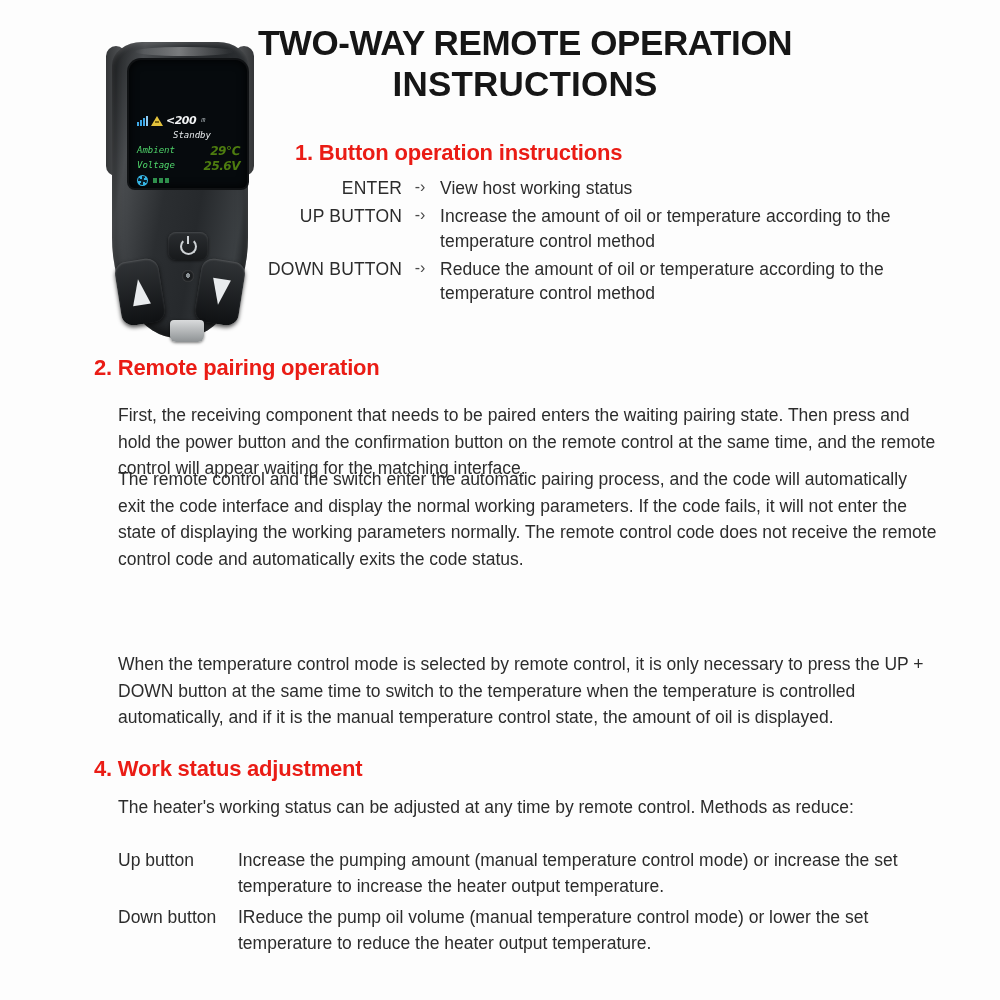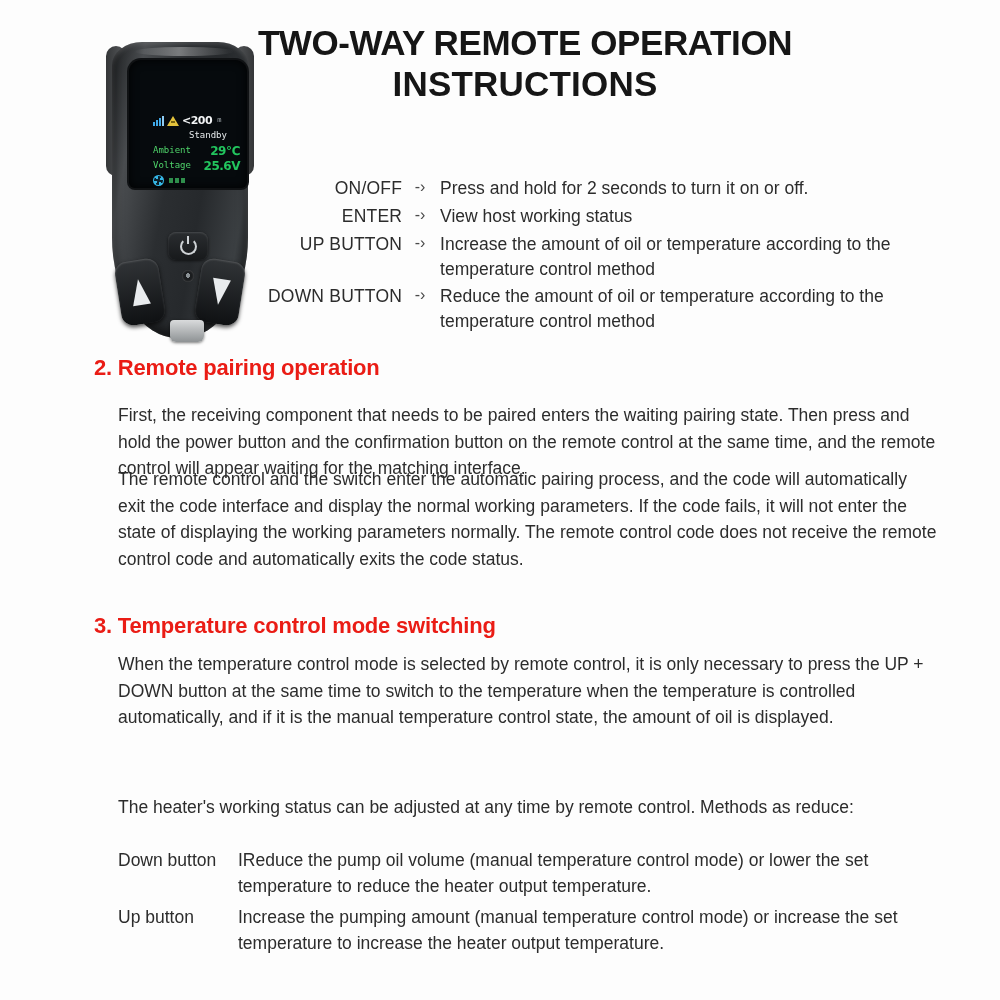--- a/index.html
+++ b/index.html
@@ -88,23 +88,24 @@
     top: 18px;
     width: 118px;
     height: 128px;
     background: #060a0d;
     border-radius: 12px 12px 6px 6px;
     box-shadow: inset 0 0 10px rgba(0,0,0,.9), 0 0 0 2px #101214;
     overflow: hidden;
   }
   .lcd-inner {
     position: absolute;
-    left: 24px;
+    left: 8px;
     top: 53px;
     right: 4px;
+    font-style: italic;
   }
   .lcd-row {
     display: flex;
     align-items: center;
     height: 15px;
     font-family: "DejaVu Sans Mono", monospace;
     font-size: 9px;
     line-height: 1;
   }
   .lcd-row-1 { gap: 3px; }
@@ -147,21 +148,21 @@
   }
   .lcd-status {
     color:#e6eaec;
     font-size:9px;
     font-family:"DejaVu Sans Mono", monospace;
     margin-left:36px;
   }
   .lcd-label { color:#4fd46a; }
   .lcd-val {
     margin-left:auto;
-    color:#22c55e;
+    color:#4d7c0f;
     font-weight:bold;
     font-size:12px;
     font-family:"DejaVu Sans", sans-serif;
     letter-spacing:-0.5px;
     padding-right:3px;
   }
   .fan-icon {
     width:11px; height:11px;
     border-radius:50%;
     background: radial-gradient(circle at 50% 50%, #0a2b3a 0 22%, #35b6e6 23% 100%);
@@ -384,27 +385,23 @@
       <div class="arrow-btn left">
         <span class="arr up"></span>
       </div>
       <div class="arrow-btn right">
         <span class="arr down"></span>
       </div>
       <div class="dev-foot"></div>
     </div>
   </div>
 
+  <div class="sec-head" id="sec1-head">1. Button operation instructions</div>
   <table id="sec1-table">
     <tbody>
-      <tr>
-        <td class="k">ON/OFF</td>
-        <td class="a">‑›</td>
-        <td class="v">Press and hold for 2 seconds to turn it on or off.</td>
-      </tr>
       <tr>
         <td class="k">ENTER</td>
         <td class="a">‑›</td>
         <td class="v">View host working status</td>
       </tr>
       <tr>
         <td class="k">UP BUTTON</td>
         <td class="a">‑›</td>
         <td class="v">Increase the amount of oil or temperature according to the temperature control method</td>
       </tr>
@@ -413,26 +410,26 @@
         <td class="a">‑›</td>
         <td class="v">Reduce the amount of oil or temperature according to the temperature control method</td>
       </tr>
     </tbody>
   </table>
 
   <div class="sec-head" id="sec2-head">2. Remote pairing operation</div>
   <div class="body-text" id="sec2-p1">First, the receiving component that needs to be paired enters the waiting pairing state. Then press and hold the power button and the confirmation button on the remote control at the same time, and the remote control will appear waiting for the matching interface.</div>
   <div class="body-text" id="sec2-p2">The remote control and the switch enter the automatic pairing process, and the code will automatically exit the code interface and display the normal working parameters. If the code fails, it will not enter the state of displaying the working parameters normally. The remote control code does not receive the remote control code and automatically exits the code status.</div>
 
-  <div class="sec-head" id="sec3-head">3. Temperature control mode switching</div>
   <div class="body-text" id="sec3-p1">When the temperature control mode is selected by remote control, it is only necessary to press the UP + DOWN button at the same time to switch to the temperature when the temperature is controlled automatically, and if it is the manual temperature control state, the amount of oil is displayed.</div>
 
+  <div class="sec-head" id="sec4-head">4. Work status adjustment</div>
   <div class="body-text" id="sec4-p1">The heater's working status can be adjusted at any time by remote control. Methods as reduce:</div>
   <div id="sec4-list">
     <div class="mrow">
+      <span class="mlabel">Up button</span><span>Increase the pumping amount (manual temperature control mode) or increase the set temperature to increase the heater output temperature.</span>
+    </div>
+    <div class="mrow">
       <span class="mlabel">Down button</span><span>IReduce the pump oil volume (manual temperature control mode) or lower the set temperature to reduce the heater output temperature.</span>
     </div>
-    <div class="mrow">
-      <span class="mlabel">Up button</span><span>Increase the pumping amount (manual temperature control mode) or increase the set temperature to increase the heater output temperature.</span>
-    </div>
   </div>
 
 </div>
 
 </body></html>

